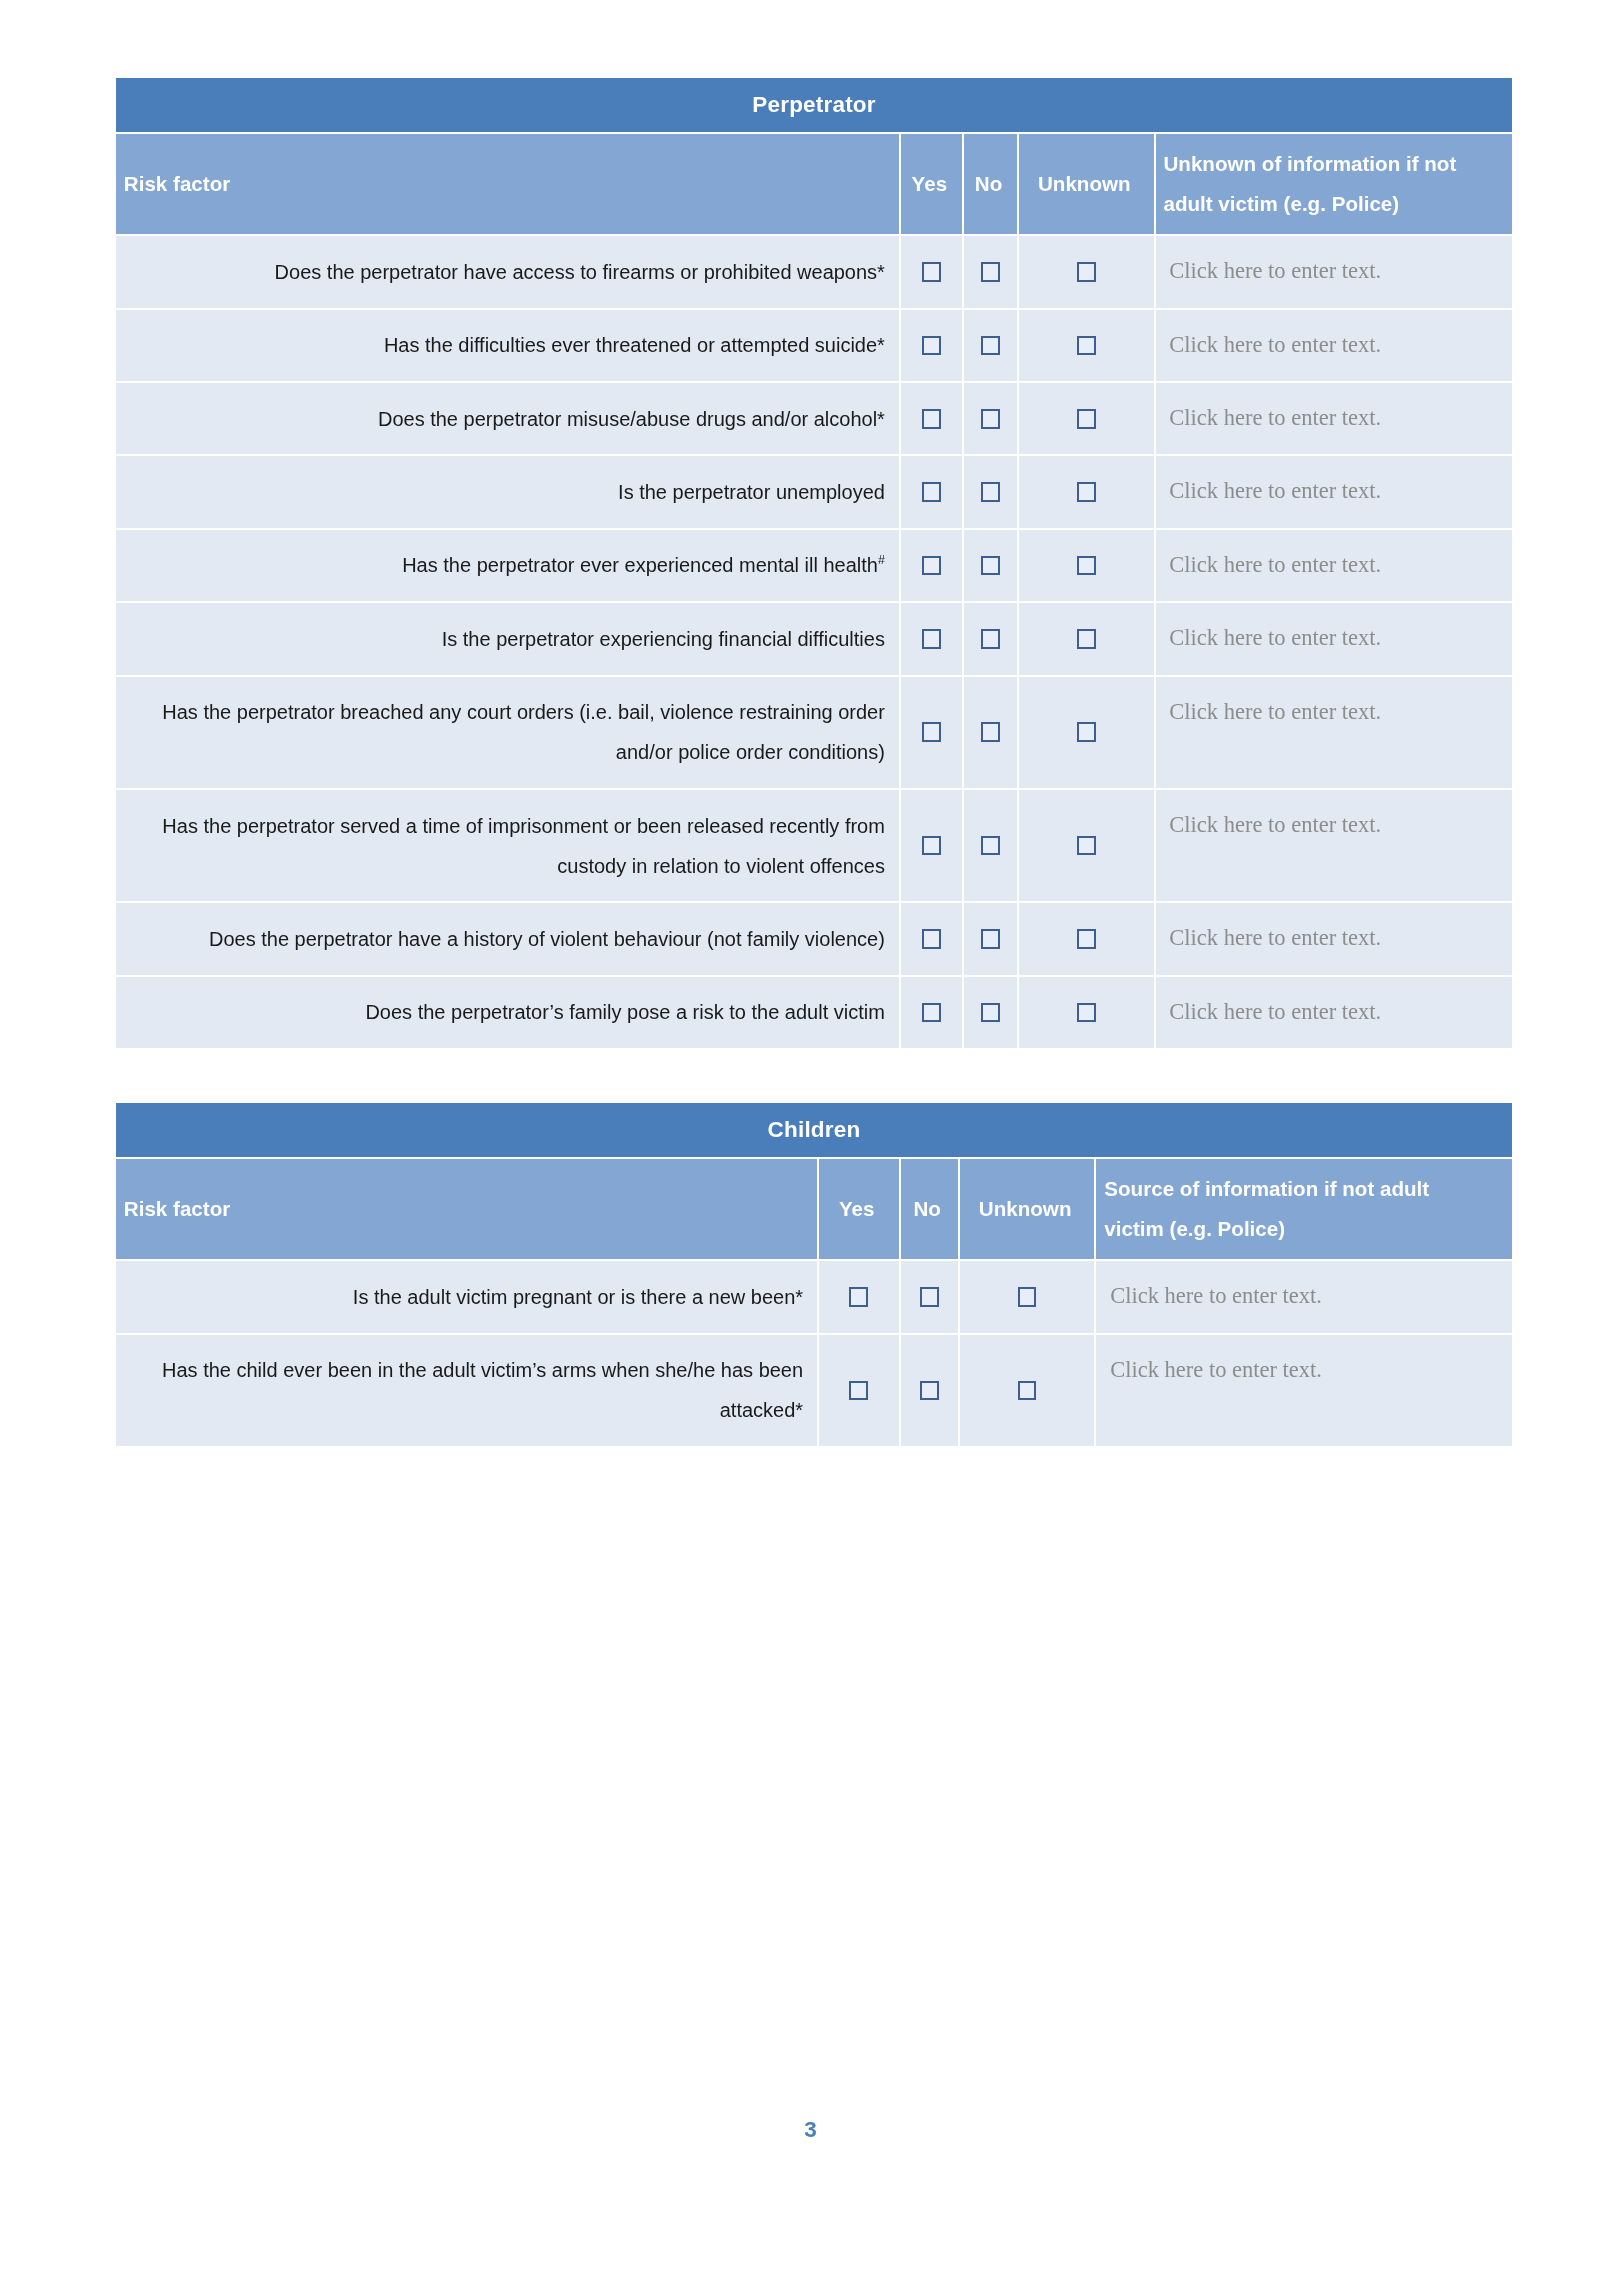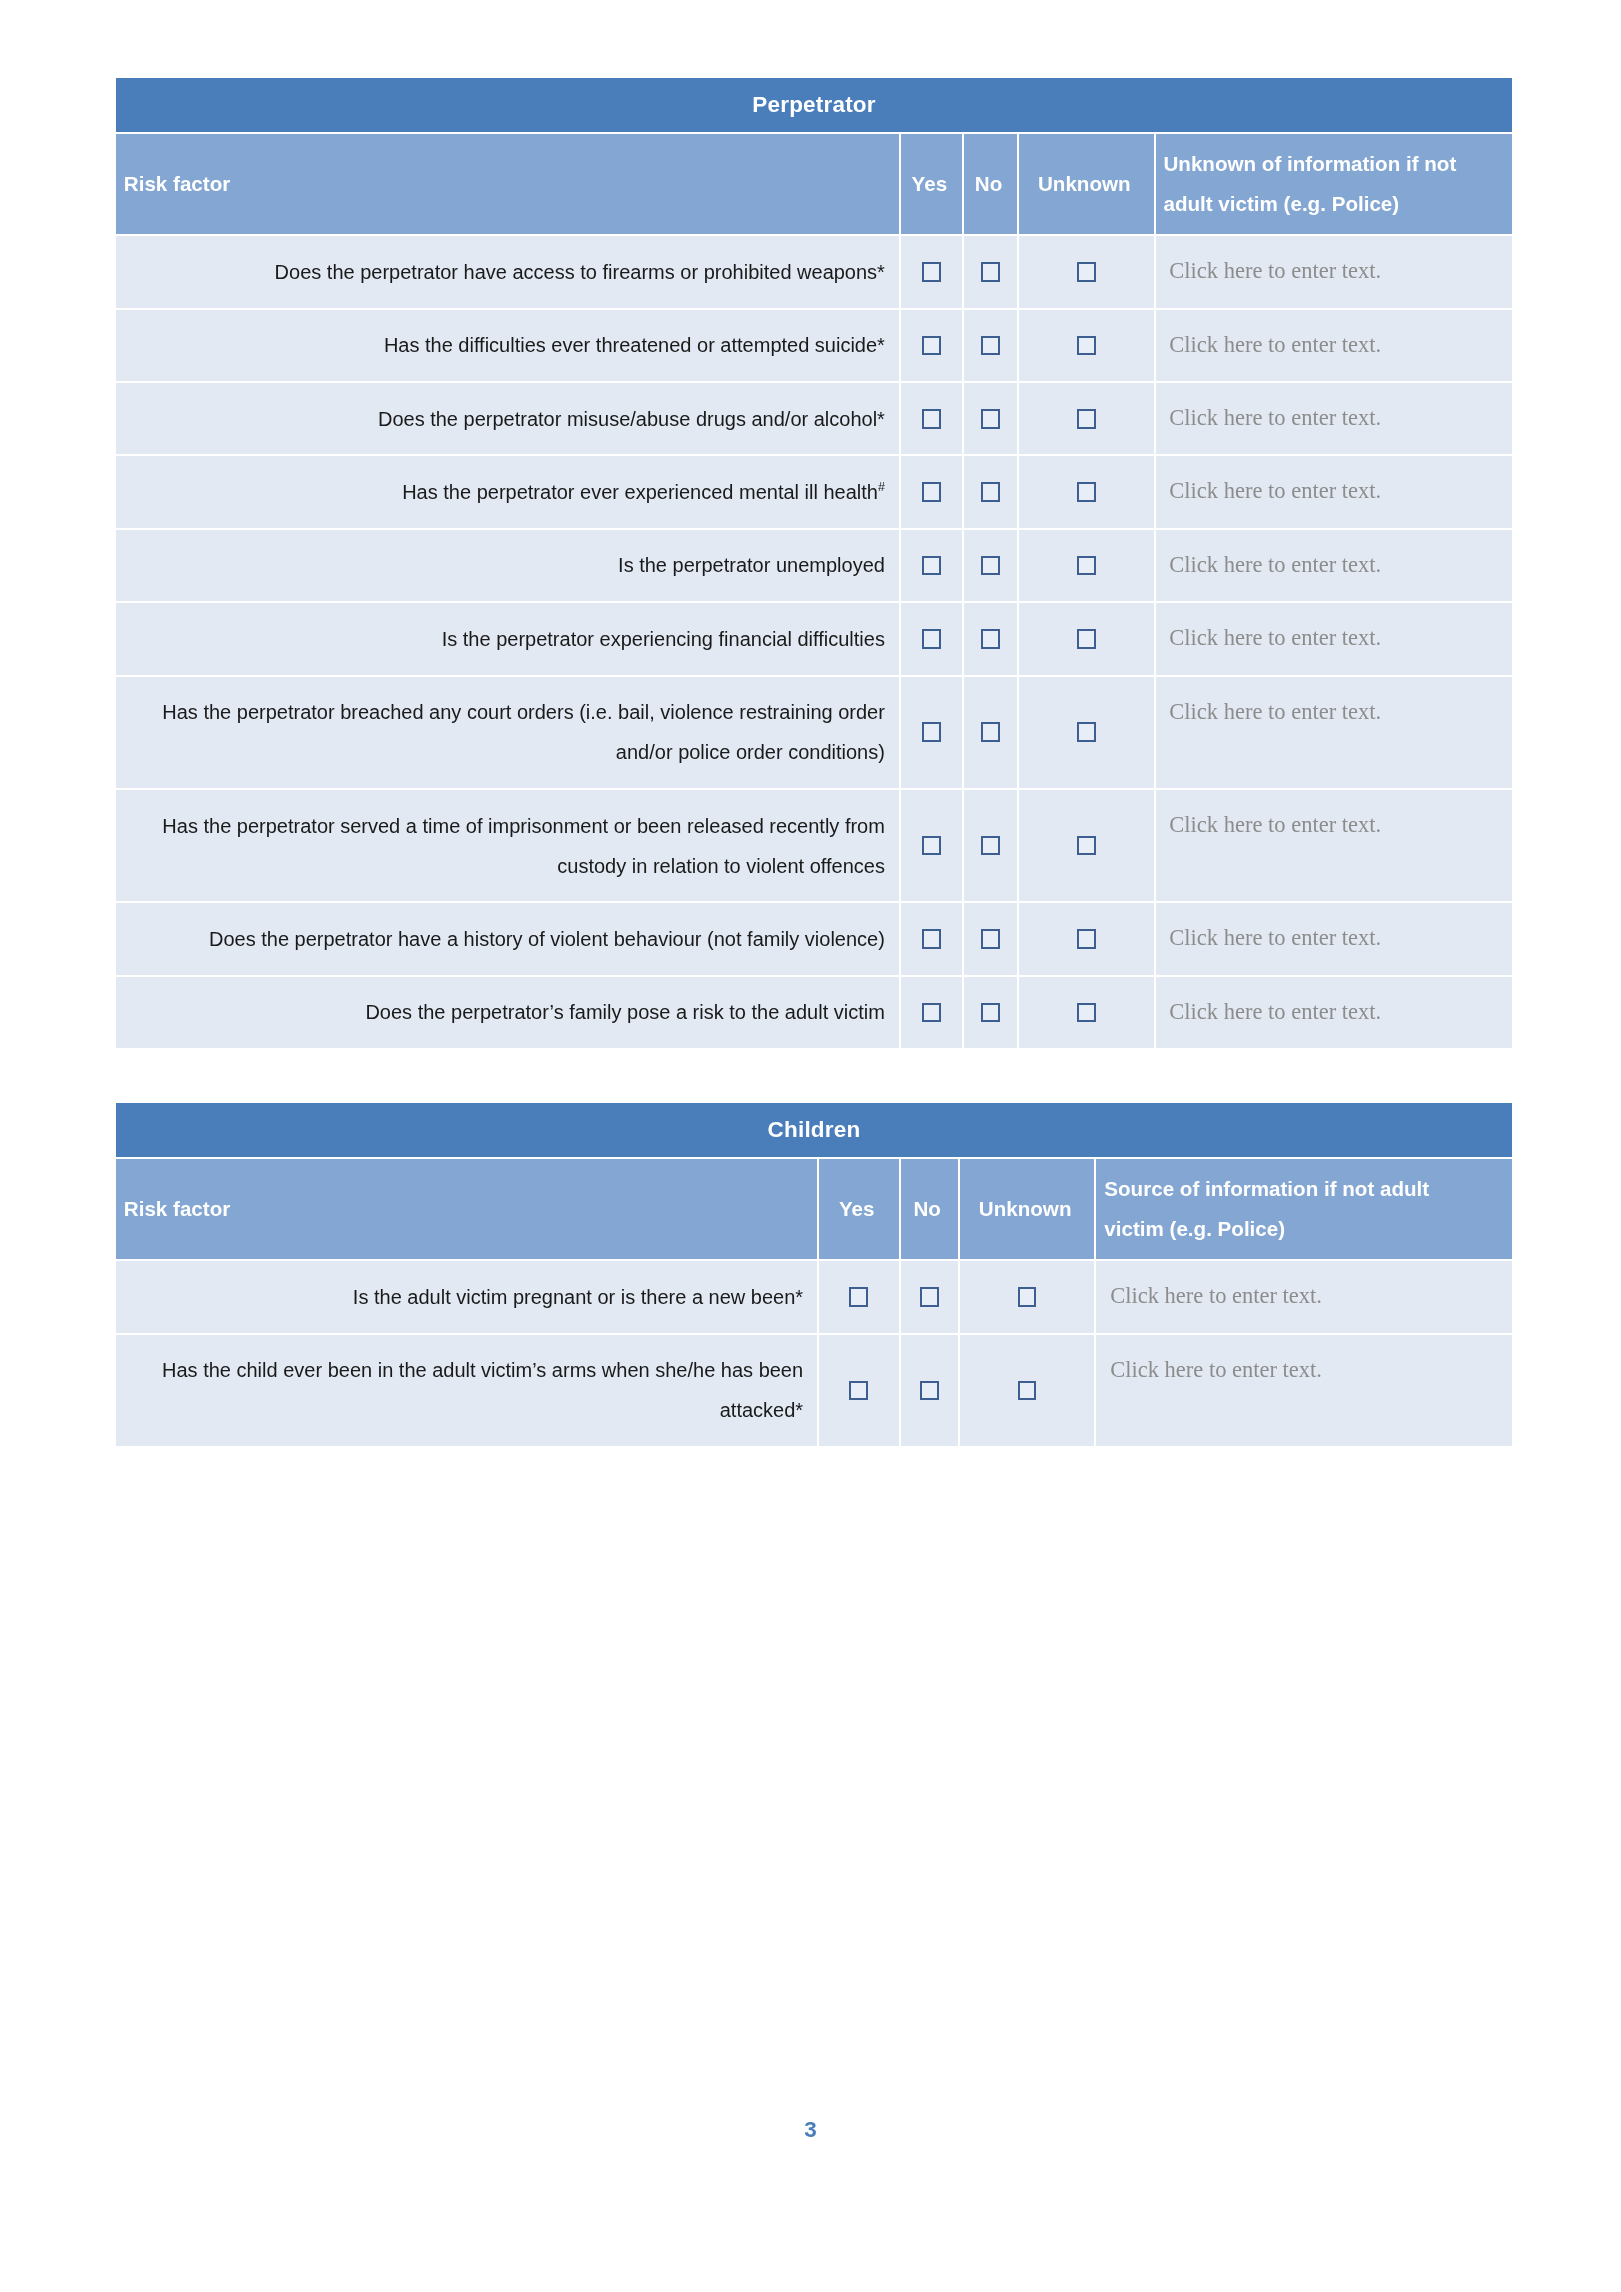--- a/index.html
+++ b/index.html
@@ -191,30 +191,30 @@
       <tr>
         <td class="factor">Does the perpetrator misuse/abuse drugs and/or alcohol*</td>
         <td class="chk"><span class="checkbox"></span></td>
         <td class="chk"><span class="checkbox"></span></td>
         <td class="chk"><span class="checkbox"></span></td>
         <td class="src last">
             <span class="src-inner">Click here to enter text.</span>
           </td>
       </tr>
       <tr>
+        <td class="factor">Is the perpetrator unemployed</td>
+        <td class="chk"><span class="checkbox"></span></td>
+        <td class="chk"><span class="checkbox"></span></td>
+        <td class="chk"><span class="checkbox"></span></td>
+        <td class="src last">
+            <span class="src-inner">Click here to enter text.</span>
+          </td>
+      </tr>
+      <tr>
         <td class="factor"><span>Has the perpetrator ever experienced mental ill health</span><sup>#</sup></td>
-        <td class="chk"><span class="checkbox"></span></td>
-        <td class="chk"><span class="checkbox"></span></td>
-        <td class="chk"><span class="checkbox"></span></td>
-        <td class="src last">
-            <span class="src-inner">Click here to enter text.</span>
-          </td>
-      </tr>
-      <tr>
-        <td class="factor">Is the perpetrator unemployed</td>
         <td class="chk"><span class="checkbox"></span></td>
         <td class="chk"><span class="checkbox"></span></td>
         <td class="chk"><span class="checkbox"></span></td>
         <td class="src last">
             <span class="src-inner">Click here to enter text.</span>
           </td>
       </tr>
       <tr>
         <td class="factor">Is the perpetrator experiencing financial difficulties</td>
         <td class="chk"><span class="checkbox"></span></td>

